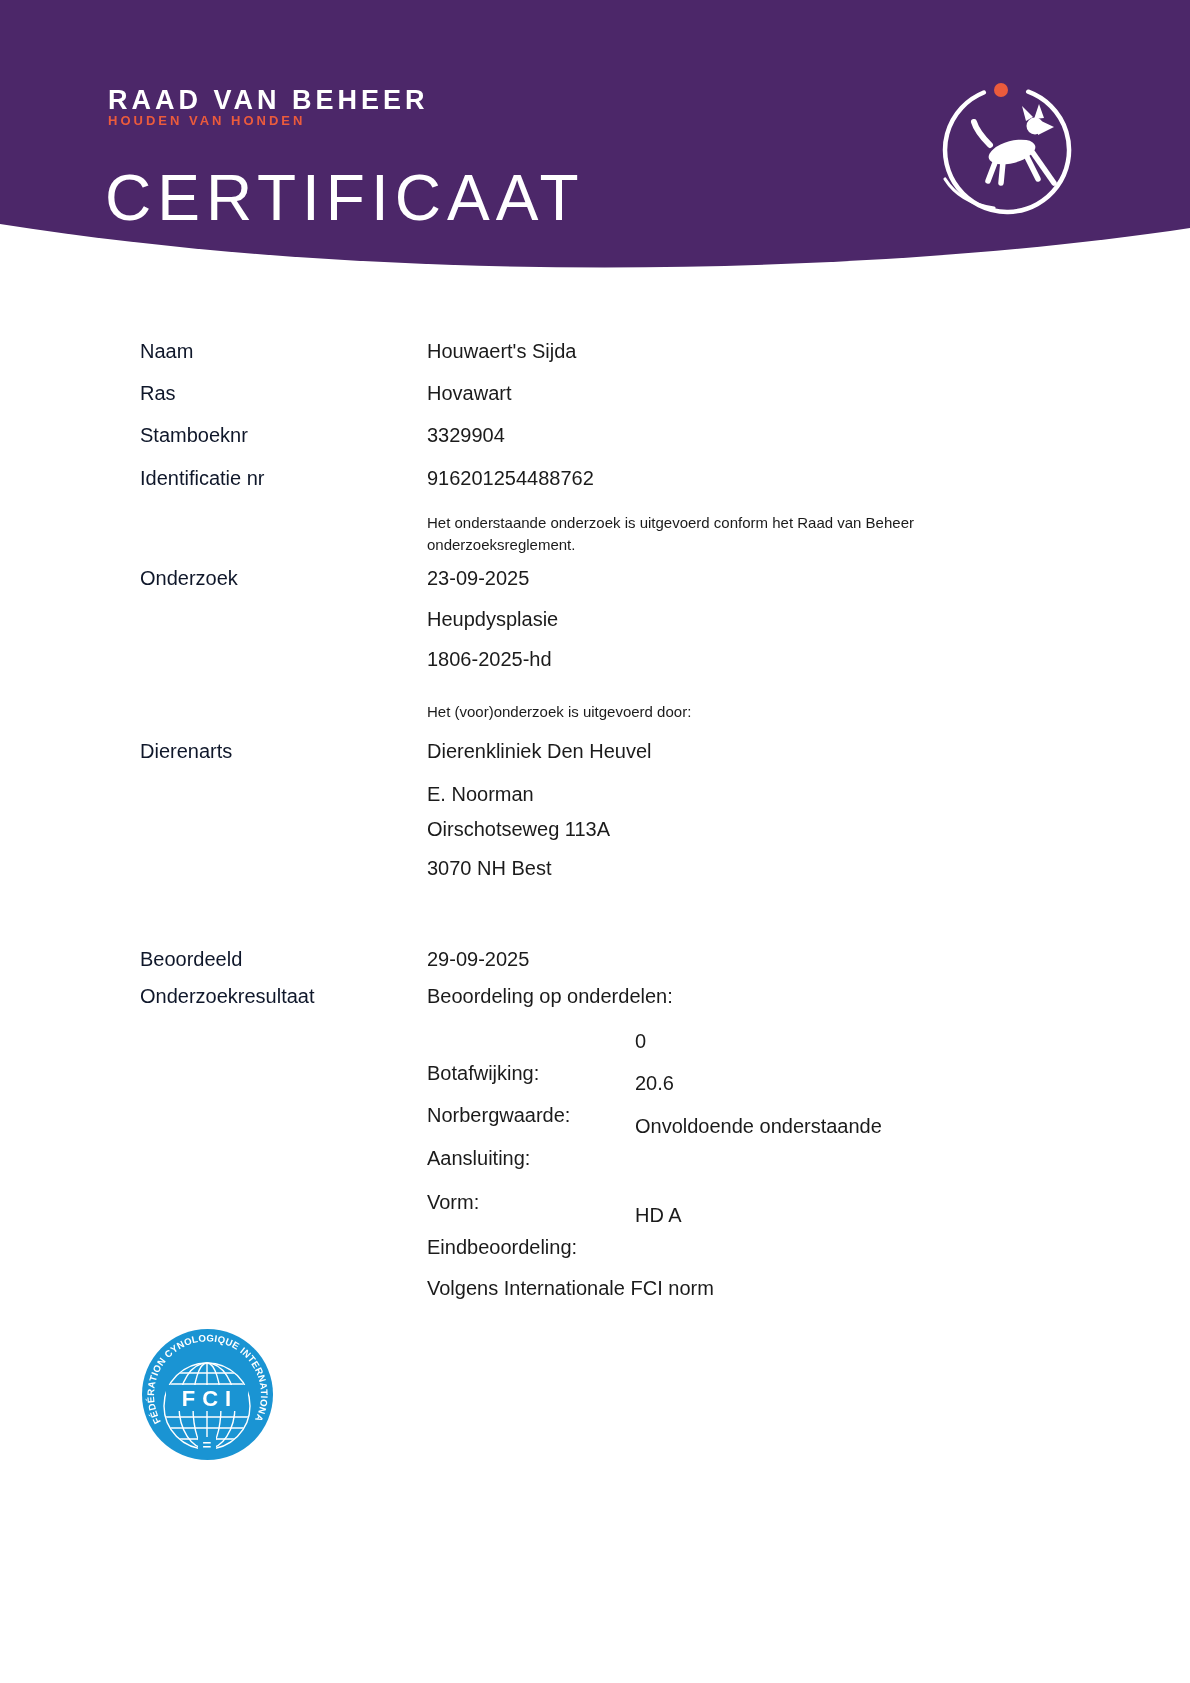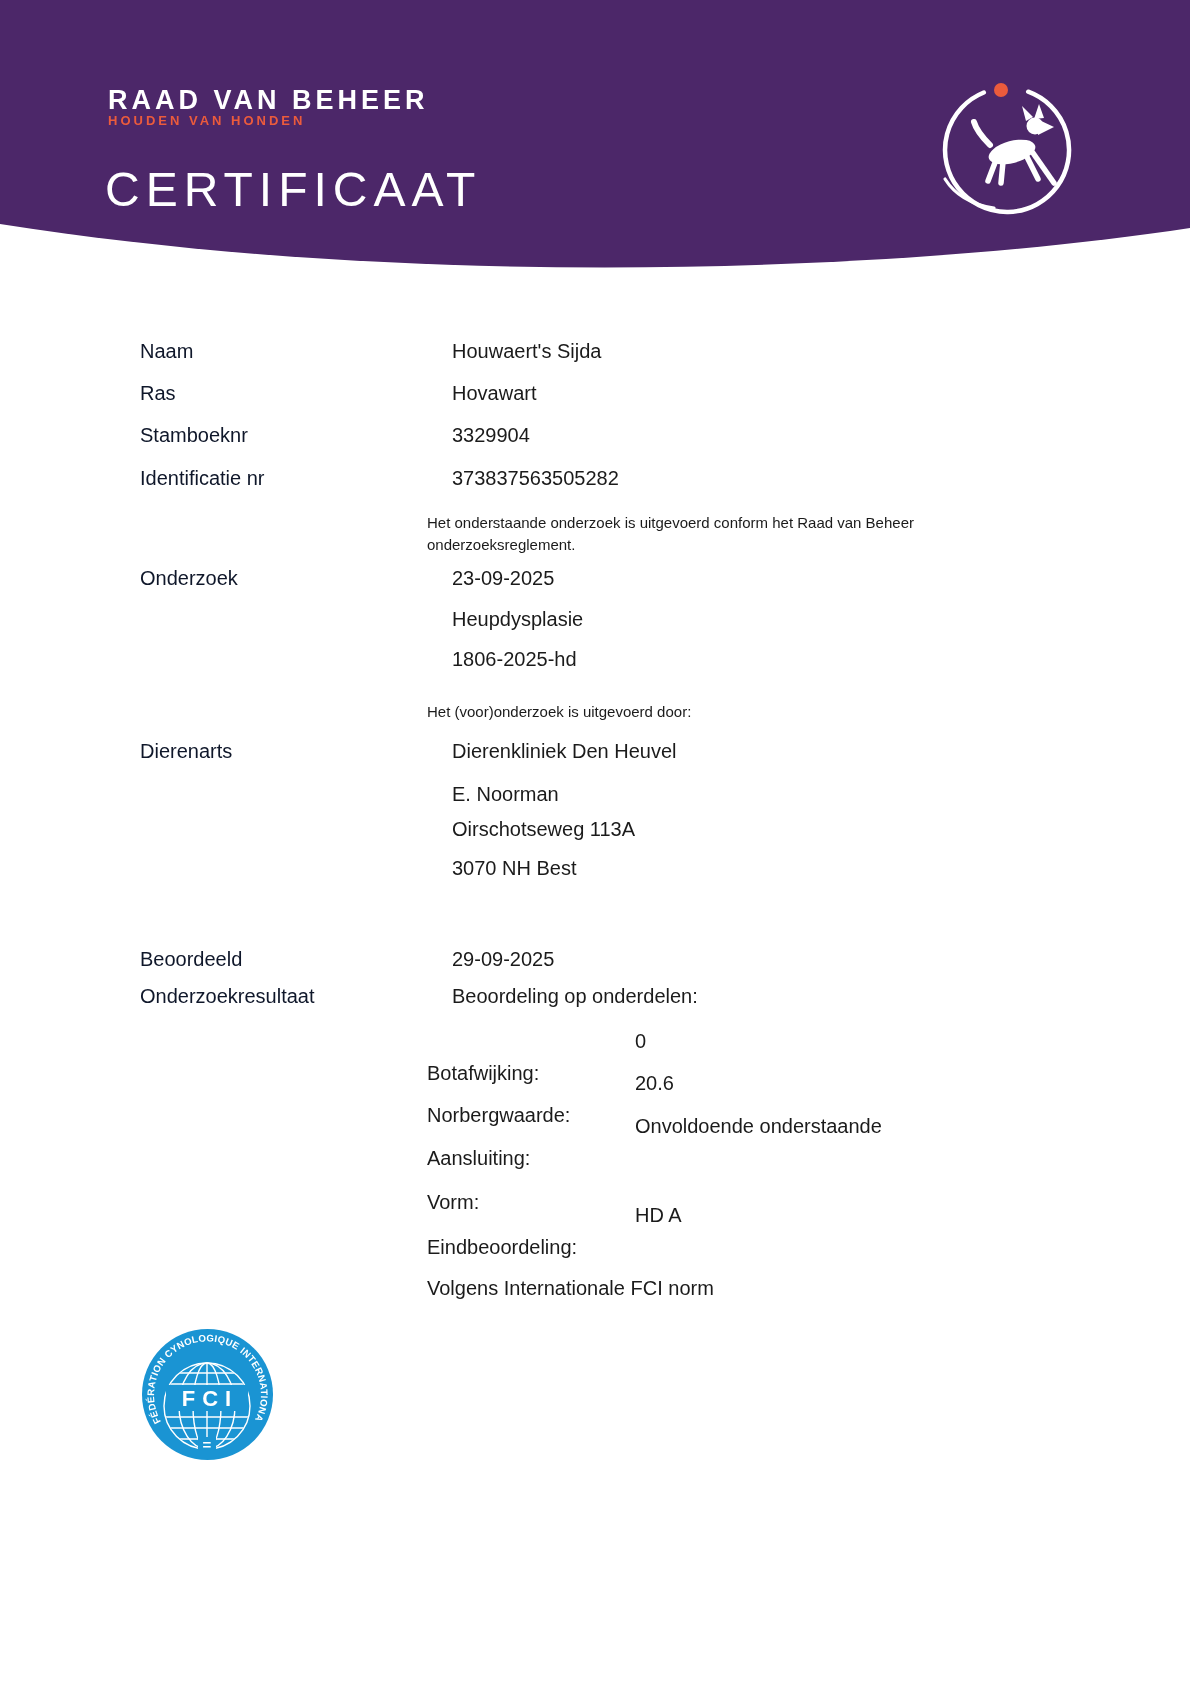--- a/index.html
+++ b/index.html
@@ -18,28 +18,28 @@
   .brand-line1{
     font-size:27px;font-weight:700;letter-spacing:4px;
     color:#ffffff;line-height:1;
   }
   .brand-line2{
     font-size:13px;font-weight:700;letter-spacing:3px;
     color:#eb5b3c;line-height:1;
   }
   .cert-title{
     position:absolute;left:105px;top:166px;
-    font-size:48px;font-weight:400;letter-spacing:6px;
+    font-size:64px;font-weight:400;letter-spacing:6px;
     color:#ffffff;line-height:1;
   }
   .dog-logo{position:absolute;left:932px;top:75px;}
   
   .row{position:absolute;left:0;width:1190px;line-height:1.15;font-size:20px;}
   .lbl{position:absolute;left:140px;color:#0f172a;white-space:nowrap;}
-  .val{position:absolute;left:427px;color:#1b1b1b;white-space:nowrap;margin-left:25px;}
+  .val{position:absolute;left:427px;color:#1b1b1b;white-space:nowrap;}
   .subname{position:absolute;left:427px;color:#1b1b1b;white-space:nowrap;margin-top:32px;}
   .subval{position:absolute;left:635px;color:#1b1b1b;white-space:nowrap;}
   .notice{
     position:absolute;left:427px;width:500px;
     font-size:15px;line-height:22px;color:#1b1b1b;
   }
   
   .fci-logo{position:absolute;left:142px;top:1329px;}
 </style>
 </head>
@@ -89,21 +89,21 @@
   <div class="row" style="top:382px">
     <span class="lbl">Ras</span>
     <span class="val">Hovawart</span>
   </div>
   <div class="row" style="top:424px">
     <span class="lbl">Stamboeknr</span>
     <span class="val">3329904</span>
   </div>
   <div class="row" style="top:467px">
     <span class="lbl">Identificatie nr</span>
-    <span class="val">373837563505282</span>
+    <span class="val">916201254488762</span>
   </div>
 
   <div class="notice" style="top:512px">Het onderstaande onderzoek is uitgevoerd conform het Raad van Beheer onderzoeksreglement.</div>
 
   <div class="row" style="top:567px">
     <span class="lbl">Onderzoek</span>
     <span class="val">23-09-2025</span>
   </div>
   <div class="row" style="top:608px">
     <span class="val">Heupdysplasie</span>

